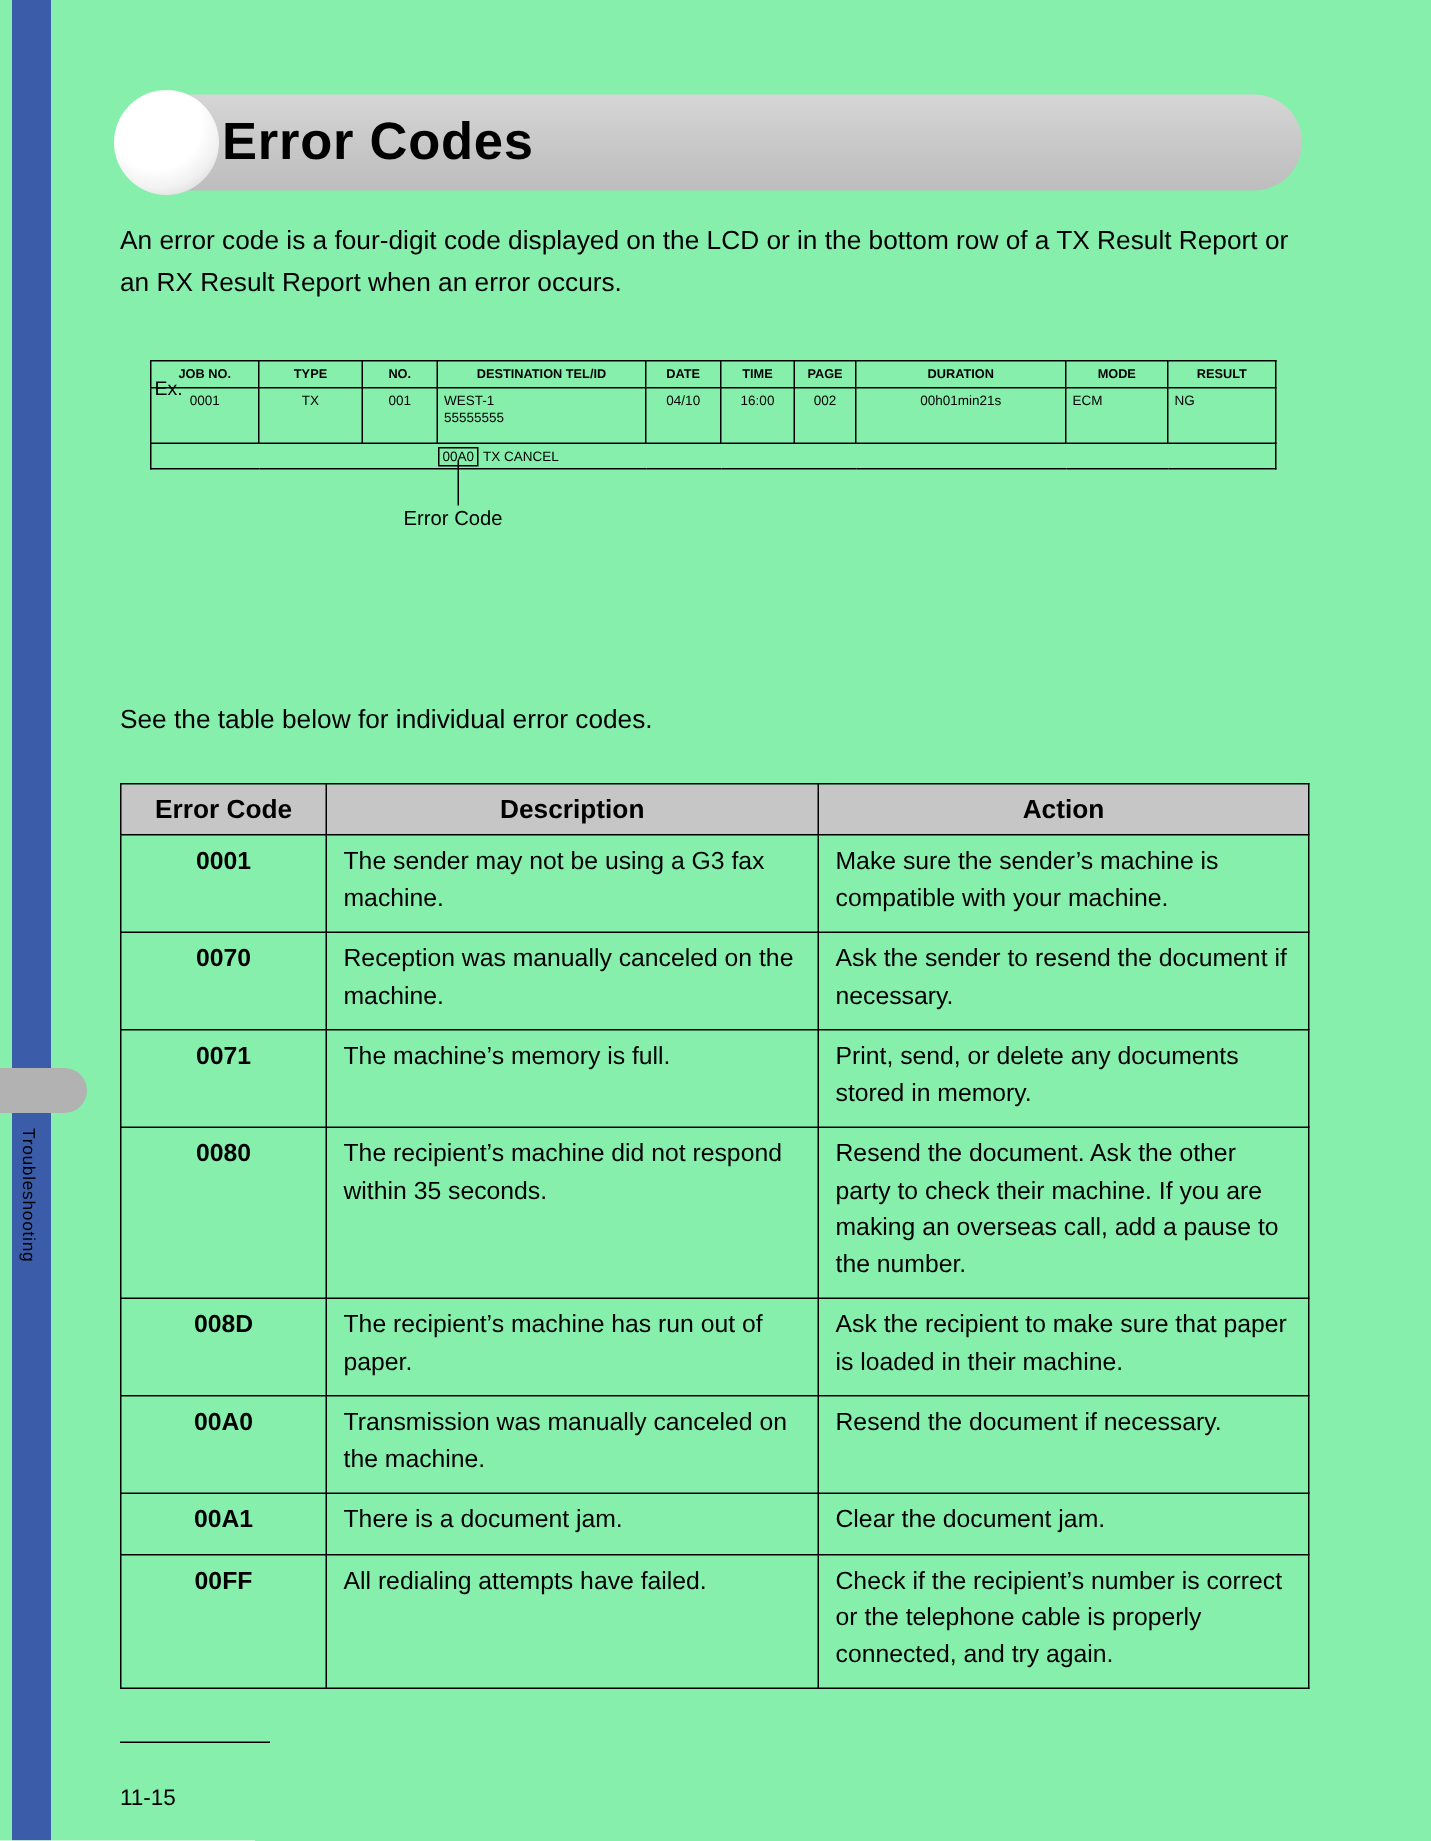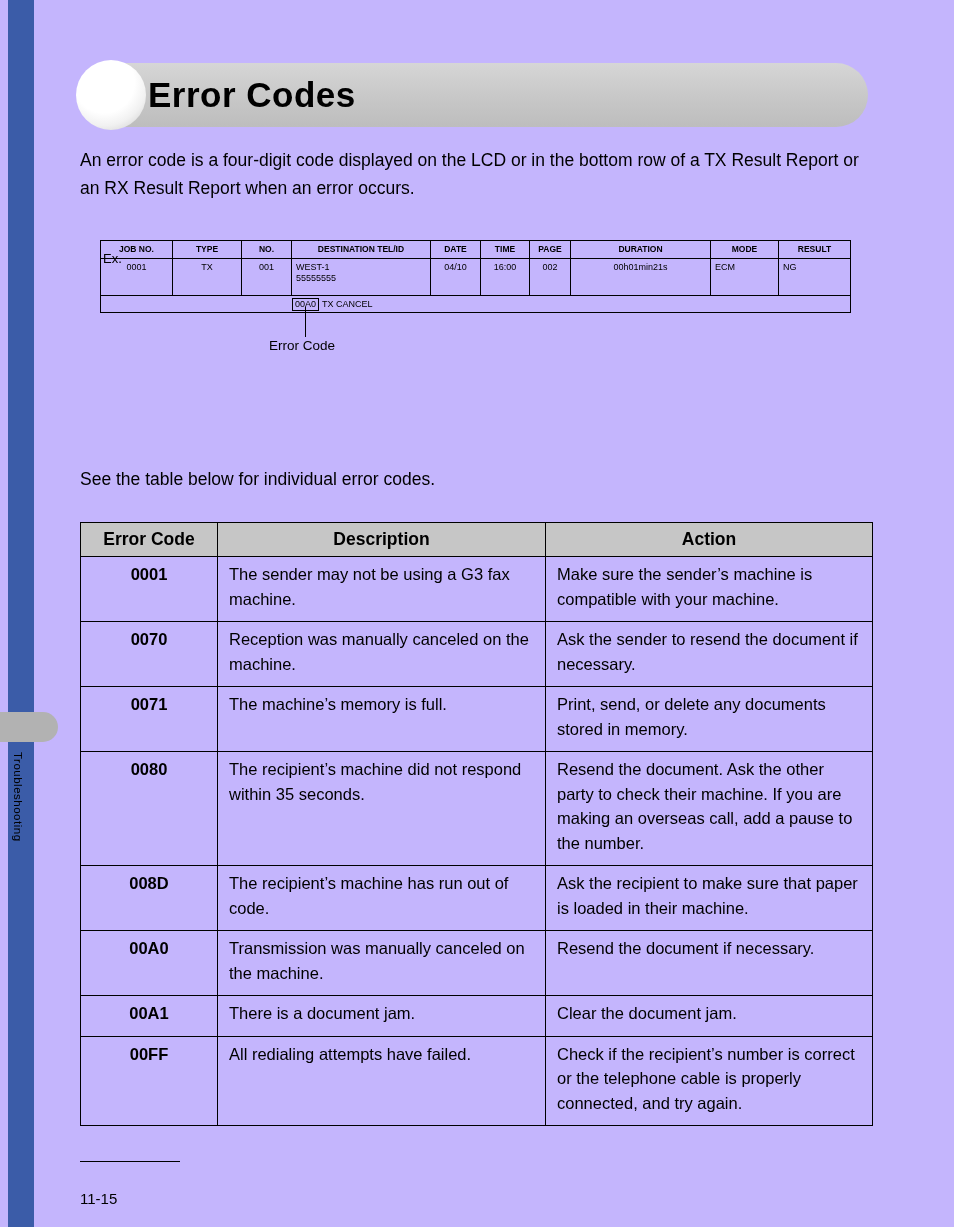--- a/index.html
+++ b/index.html
@@ -1,17 +1,17 @@
 <!DOCTYPE html>
 <html><head>
 <meta charset="utf-8">
 <style>
   html,body{margin:0;padding:0;background:#ffffff;}
   .page{
-    position:relative;width:954px;height:1227px;background:#c4b5fd;overflow:hidden;
+    position:relative;width:954px;height:1227px;background:#86efac;overflow:hidden;
     font-family:"Liberation Sans","DejaVu Sans",sans-serif;color:#000;
   }
   
   .blue-bar{position:absolute;left:8px;top:0;width:26px;height:1227px;background:#3b5ca8;}
   .chapter-tab{position:absolute;left:0;top:712px;width:58px;height:30px;background:#b2b2b2;border-radius:0 15px 15px 0;}
   .side-label{
     position:absolute;left:12px;top:752px;height:150px;
     writing-mode:vertical-rl;font-size:11.5px;letter-spacing:.5px;color:#000;
   }
   
@@ -147,21 +147,21 @@
       <td>The machine’s memory is full.</td>
       <td>Print, send, or delete any documents stored in memory.</td>
     </tr>
     <tr>
       <td class="code">0080</td>
       <td>The recipient’s machine did not respond within 35 seconds.</td>
       <td>Resend the document. Ask the other party to check their machine. If you are making an overseas call, add a pause to the number.</td>
     </tr>
     <tr>
       <td class="code">008D</td>
-      <td>The recipient’s machine has run out of code.</td>
+      <td>The recipient’s machine has run out of paper.</td>
       <td>Ask the recipient to make sure that paper is loaded in their machine.</td>
     </tr>
     <tr>
       <td class="code">00A0</td>
       <td>Transmission was manually canceled on the machine.</td>
       <td>Resend the document if necessary.</td>
     </tr>
     <tr>
       <td class="code">00A1</td>
       <td>There is a document jam.</td>

